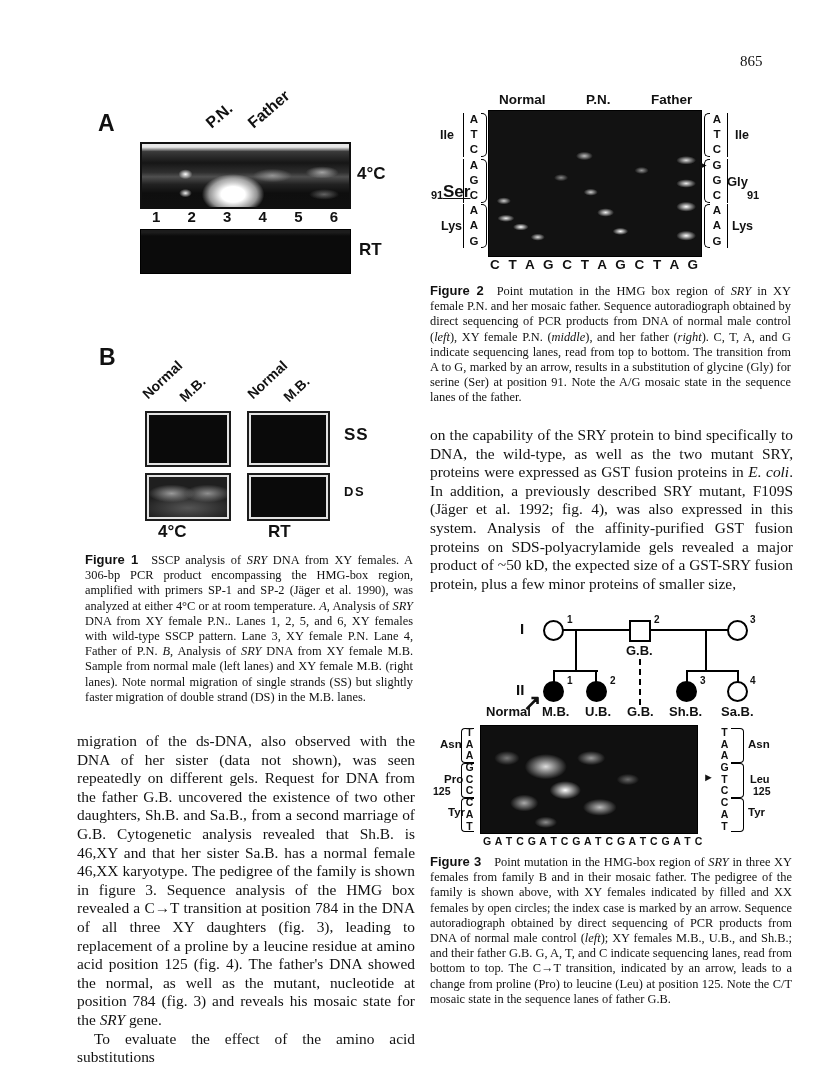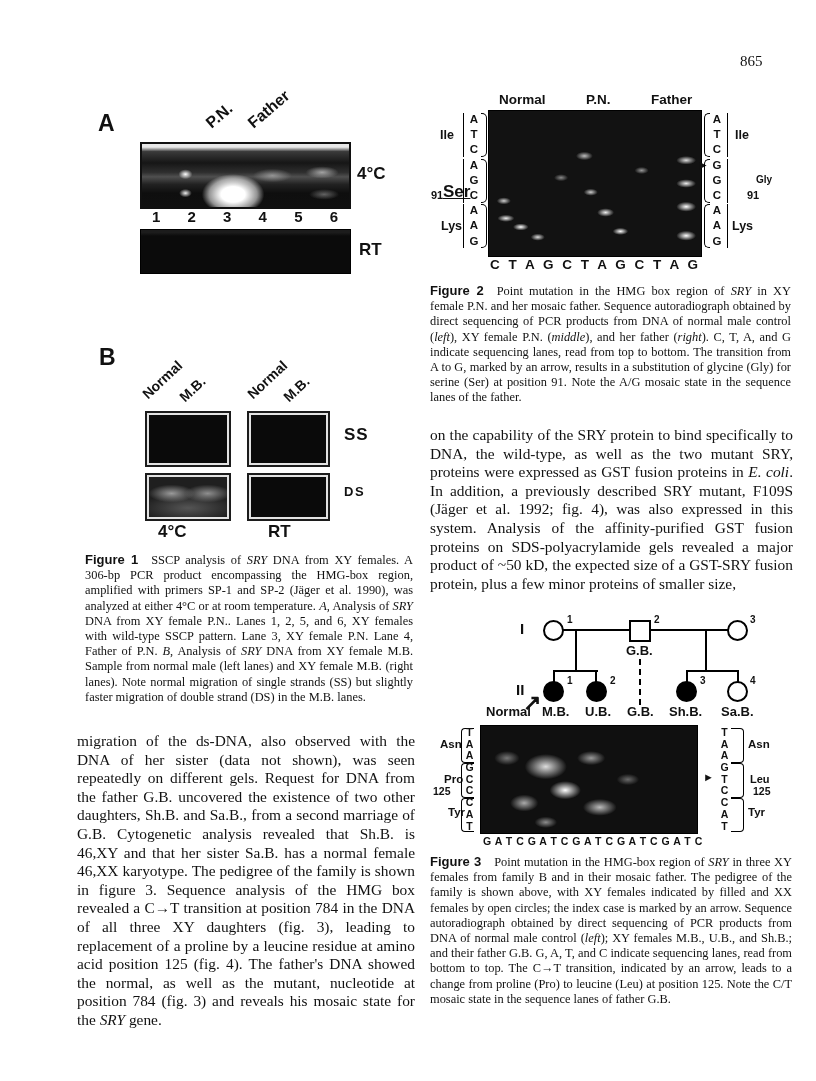--- a/index.html
+++ b/index.html
@@ -115,20 +115,21 @@
   <div class="gel gelB" style="left:247px;top:473px;width:79px;height:44px;"></div>
   <span class="abs sans b" style="left:344px;top:425px;font-size:17px;letter-spacing:1px;">SS</span>
   <span class="abs sans b" style="left:344px;top:484px;font-size:13px;letter-spacing:1.5px;">DS</span>
   <span class="abs sans b" style="left:158px;top:522px;font-size:17px;">4°C</span>
   <span class="abs sans b" style="left:268px;top:522px;font-size:17px;">RT</span>
 
   <p class="abs cap just" style="left:85px;top:552px;width:328px;"><span class="caplbl">Figure 1</span><span><span>SSCP analysis of </span><span class="it">SRY</span><span> DNA from XY females. A 306-bp PCR product encompassing the HMG-box region, amplified with primers SP-1 and SP-2 (Jäger et al. 1990), was analyzed at either 4°C or at room temperature. </span><span class="it">A</span><span>, Analysis of </span><span class="it">SRY</span><span> DNA from XY female P.N.. Lanes 1, 2, 5, and 6, XY females with wild-type SSCP pattern. Lane 3, XY female P.N. Lane 4, Father of P.N. </span><span class="it">B</span><span>, Analysis of </span><span class="it">SRY</span><span> DNA from XY female M.B. Sample from normal male (left lanes) and XY female M.B. (right lanes). Note normal migration of single strands (SS) but slightly faster migration of double strand (DS) in the M.B. lanes.</span></span></p>
 
   <div class="abs bodytxt just" style="left:77px;top:732px;width:338px;">
     <p><span>migration of the ds-DNA, also observed with the DNA of her sister (data not shown), was seen repeatedly on different gels. Request for DNA from the father G.B. uncovered the existence of two other daughters, Sh.B. and Sa.B., from a second marriage of G.B. Cytogenetic analysis revealed that Sh.B. is 46,XY and that her sister Sa.B. has a normal female 46,XX karyotype. The pedigree of the family is shown in figure 3. Sequence analysis of the HMG box revealed a C→T transition at position 784 in the DNA of all three XY daughters (fig. 3), leading to replacement of a proline by a leucine residue at amino acid position 125 (fig. 4). The father's DNA showed the normal, as well as the mutant, nucleotide at position 784 (fig. 3) and reveals his mosaic state for the </span><span class="it">SRY</span><span> gene.</span></p>
+    <p class="indent"><span>To evaluate the effect of the amino acid substitutions</span></p>
   </div>
 
   <span class="abs sans b" style="left:499px;top:92px;font-size:13.5px;">Normal</span>
   <span class="abs sans b" style="left:586px;top:92px;font-size:13.5px;">P.N.</span>
   <span class="abs sans b" style="left:651px;top:92px;font-size:13.5px;">Father</span>
   <div class="gel gelSeq2" style="left:488px;top:110px;width:212px;height:145px;"></div>
 
   <span class="aa" style="left:440px;top:128px;font-size:12.5px;">Ile</span>
   <span class="aa" style="left:443px;top:182px;font-size:17px;text-decoration:underline;">Ser</span>
   <span class="aa" style="left:431px;top:189px;font-size:11px;">91</span>
@@ -163,21 +164,21 @@
     <span>G</span>
     <span>C</span>
     <span>A</span>
     <span>A</span>
     <span>G</span>
   </div>
   <div class="abs" style="left:727px;top:113px;width:0;height:44px;border-left:1.5px solid #000;"></div>
   <div class="abs" style="left:727px;top:159px;width:0;height:44px;border-left:1.5px solid #000;"></div>
   <div class="abs" style="left:727px;top:204px;width:0;height:44px;border-left:1.5px solid #000;"></div>
   <span class="aa" style="left:735px;top:128px;font-size:12.5px;">Ile</span>
-  <span class="aa" style="left:756px;top:174px;font-size:10px;">Gly</span>
+  <span class="aa" style="left:727px;top:174px;font-size:13px;">Gly</span>
   <span class="aa" style="left:747px;top:189px;font-size:11px;">91</span>
   <span class="aa" style="left:732px;top:219px;font-size:12.5px;">Lys</span>
   <span class="lanes" style="left:490px;top:257px;font-size:13.5px;word-spacing:5px;">C T A G C T A G C T A G</span>
 
   <p class="abs cap just" style="left:430px;top:283px;width:361px;"><span class="caplbl">Figure 2</span><span><span>Point mutation in the HMG box region of </span><span class="it">SRY</span><span> in XY female P.N. and her mosaic father. Sequence autoradiograph obtained by direct sequencing of PCR products from DNA of normal male control (</span><span class="it">left</span><span>), XY female P.N. (</span><span class="it">middle</span><span>), and her father (</span><span class="it">right</span><span>). C, T, A, and G indicate sequencing lanes, read from top to bottom. The transition from A to G, marked by an arrow, results in a substitution of glycine (Gly) for serine (Ser) at position 91. Note the A/G mosaic state in the sequence lanes of the father.</span></span></p>
 
   <div class="abs bodytxt just" style="left:430px;top:426px;width:363px;">
     <p><span>on the capability of the SRY protein to bind specifically to DNA, the wild-type, as well as the two mutant SRY, proteins were expressed as GST fusion proteins in </span><span class="it">E. coli</span><span>. In addition, a previously described SRY mutant, F109S (Jäger et al. 1992; fig. 4), was also expressed in this system. Analysis of the affinity-purified GST fusion proteins on SDS-polyacrylamide gels revealed a major product of ~50 kD, the expected size of a GST-SRY fusion protein, plus a few minor proteins of smaller size,</span></p>
   </div>
 

